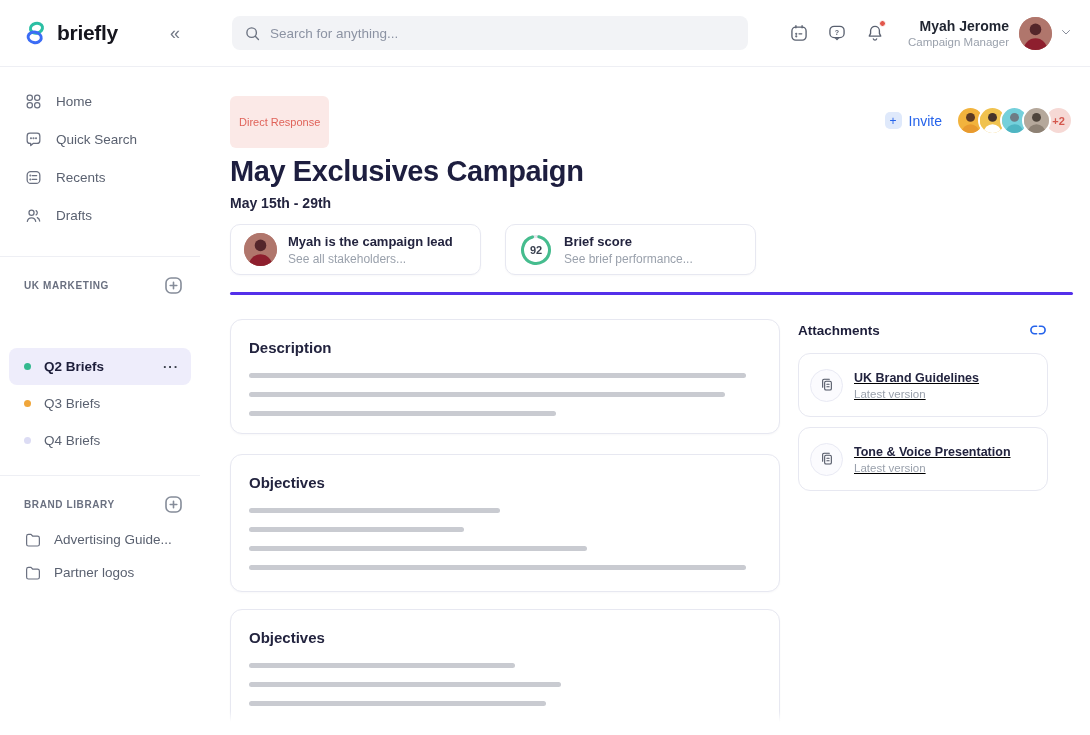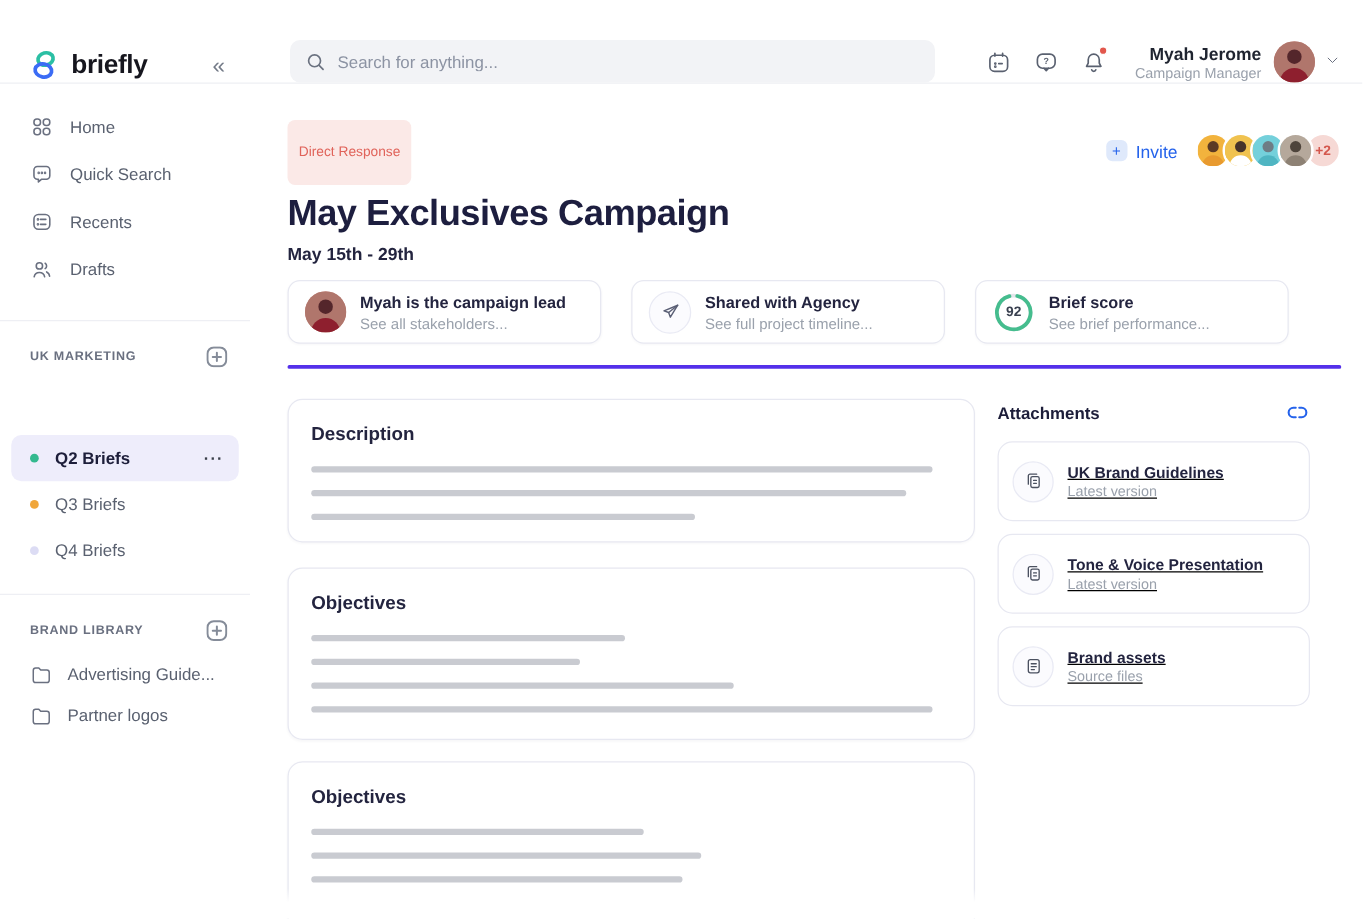--- a/index.html
+++ b/index.html
@@ -1,21 +1,21 @@
 <!DOCTYPE html>
 <html><head>
 <meta charset="utf-8">
 <style>
   * { margin:0; padding:0; box-sizing:border-box; }
   html,body { width:1090px; height:735px; overflow:hidden; background:#fff;
     font-family:"Liberation Sans", sans-serif; }
   .app { width:1090px; height:735px; display:flex; flex-direction:column; position:relative; }
 
   
-  header { height:67px; flex:0 0 67px; display:flex; align-items:flex-end;
+  header { height:67px; flex:0 0 67px; display:flex; align-items:center;
     border-bottom:1px solid #EEEFF4; background:#fff; position:relative; z-index:5;}
   .hdr-left { width:200px; flex:0 0 200px; display:flex; align-items:center;
     justify-content:space-between; padding:0 20px 0 22px; }
   .logo { display:flex; align-items:center; gap:7px; }
   .logo-text { font-size:21px; font-weight:800; color:#16161E; letter-spacing:-0.3px; }
   .collapse-btn { font-size:18px; color:#737A87; cursor:pointer; line-height:1; }
   .searchbar { margin-left:32px; width:516px; height:34px; background:#F2F3F6;
     border-radius:8px; display:flex; align-items:center; padding:0 12px; gap:9px; }
   .searchbar input { border:none; outline:none; background:transparent; flex:1;
     font-size:13.5px; color:#3C4250; font-family:"Liberation Sans", sans-serif; }
@@ -335,32 +335,20 @@
                 <circle cx="12" cy="9" r="4.2" fill="#54262B"></circle>
                 <path d="M3.5 24 a8.5 8.5 0 0 1 17 0 z" fill="#8E1F2E"></path>
               </svg>
           </div>
           <div>
             <div class="ic-title">Myah is the campaign lead</div>
             <div class="ic-sub">See all stakeholders...</div>
           </div>
         </div>
         <div class="info-card">
-          <div class="ic-circle">
-            <svg class="stroke" width="17" height="17" viewBox="0 0 24 24">
-              <path d="M20 4.5 L4.5 10.8 l5.3 1.9 1.9 5.3 z"></path>
-                <path d="M9.8 12.7 L20 4.5"></path>
-            </svg>
-          </div>
-          <div>
-            <div class="ic-title">Shared with Agency</div>
-            <div class="ic-sub">See full project timeline...</div>
-          </div>
-        </div>
-        <div class="info-card">
           <div class="score-wrap">
             <svg width="34" height="34" viewBox="0 0 34 34">
               <circle cx="17" cy="17" r="13.5" stroke="#E4E6EB" stroke-width="3" fill="none"></circle>
               <circle cx="17" cy="17" r="13.5" stroke="#45BD8E" stroke-width="3" fill="none" stroke-linecap="round" stroke-dasharray="78 85" transform="rotate(-78 17 17)"></circle>
             </svg>
             <span class="score-num">92</span>
           </div>
           <div>
             <div class="ic-title">Brief score</div>
             <div class="ic-sub">See brief performance...</div>
@@ -420,31 +408,19 @@
                 <rect x="8.5" y="6.5" width="10" height="13" rx="2"></rect>
                 <path d="M15.5 3.5 H7.5 a2 2 0 0 0 -2 2 v10"></path>
                 <path d="M11.8 11 h3.4 M11.8 14.5 h3.4"></path>
               </svg>
             </div>
             <div>
               <div class="at-title">Tone &amp; Voice Presentation</div>
               <div class="at-sub">Latest version</div>
             </div>
           </div>
-          <div class="attach-card">
-            <div class="attach-icon">
-              <svg class="stroke" width="16" height="16" viewBox="0 0 24 24">
-                <rect x="5.5" y="4" width="13" height="16" rx="2.5"></rect>
-                <path d="M9 9 h6 M9 12.5 h6 M9 16 h3.8"></path>
-              </svg>
-            </div>
-            <div>
-              <div class="at-title">Brand assets</div>
-              <div class="at-sub">Source files</div>
-            </div>
-          </div>
         </div>
       </div>
 
       <div class="bottom-fade"></div>
     </main>
   </div>
 </div>
 
 </body></html>

